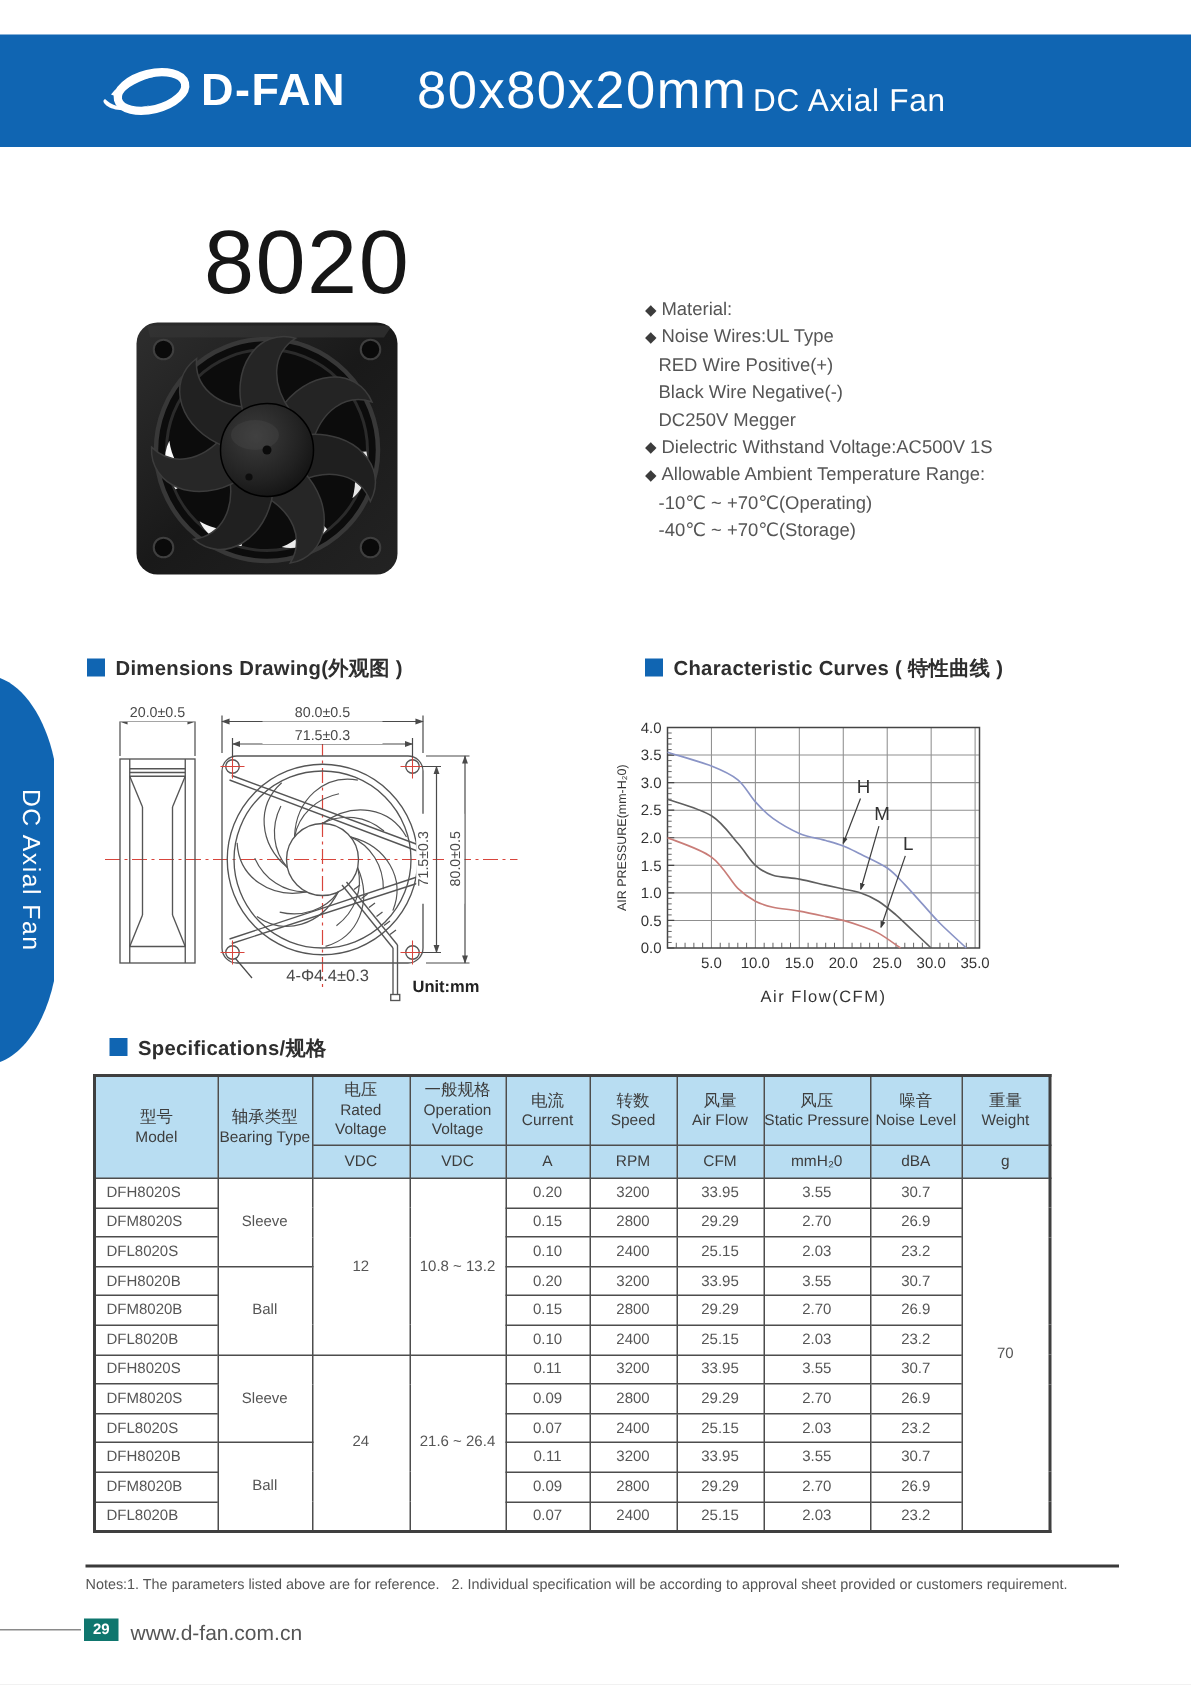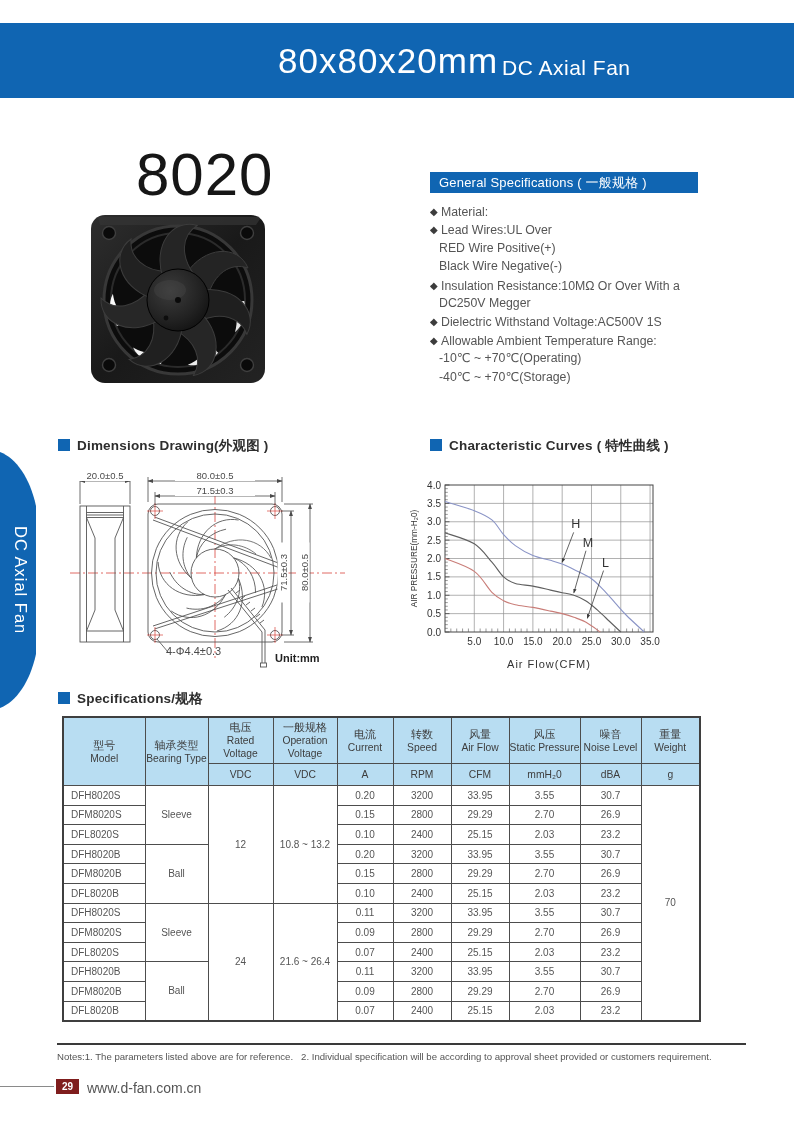--- a/index.html
+++ b/index.html
@@ -15,21 +15,21 @@
   .side-tab{position:absolute;left:0;top:448px;width:40px;height:264px;}
   .side-tab-label{position:absolute;left:7px;top:0;width:26px;height:264px;display:flex;align-items:center;justify-content:center;
       writing-mode:vertical-rl;color:#fff;font-size:16.5px;letter-spacing:1px;}
   
   .model-series-title{position:absolute;left:136px;top:140px;font-size:60px;color:#161616;letter-spacing:1px;}
   .fan-photo{position:absolute;left:88px;top:208px;width:180px;height:180px;}
   
   .gs-bar{position:absolute;left:430px;top:172px;width:268px;height:21px;background:#1065b2;color:#fff;
       font-size:13px;line-height:21px;padding-left:9px;box-sizing:border-box;letter-spacing:.2px;}
   .gs-list{position:absolute;left:430px;top:199px;width:320px;font-size:12.3px;color:#555;}
-  .gs-line{height:18.4px;line-height:25px;white-space:nowrap;}
+  .gs-line{height:18.4px;line-height:14px;white-space:nowrap;}
   .gs-line .diamond{display:inline-block;width:11px;font-size:10px;color:#3c3c3c;vertical-align:0.5px;}
   .gs-line.cont{padding-left:9px;}
   
   .sec-head{position:absolute;font-size:13.5px;color:#2e2e2e;font-weight:600;letter-spacing:.2px;}
   .sec-head .sq{display:inline-block;width:12px;height:12px;background:#1065b2;margin-right:7px;vertical-align:-1px;}
   
   #dims{position:absolute;left:60px;top:462px;width:300px;height:215px;}
   #dims svg{position:absolute;left:0;top:0;}
   .dim-label{position:absolute;font-size:9.5px;color:#4a4a4a;background:#fff;text-align:center;line-height:11px;white-space:nowrap;}
   .dim-label.rot{transform:rotate(-90deg);}
@@ -45,30 +45,40 @@
   #spec-table thead th{background:#b8ddf2;color:#3d3d3d;font-weight:400;}
   #spec-table thead tr.main th{height:45px;font-size:10.3px;line-height:13px;}
   #spec-table thead tr.units th{height:21px;font-size:10.3px;text-align:center;}
   #spec-table thead th .cn{font-size:11px;display:block;}
   #spec-table tbody tr{height:19.6px;}
   #spec-table tbody td.model-cell{text-align:left;padding-left:7px;}
   
   .footer-rule{position:absolute;left:57px;top:1043px;width:689px;height:2px;background:#3a3a3a;}
   .notes-text{position:absolute;left:57px;top:1051px;width:700px;font-size:9.6px;color:#555;white-space:pre-wrap;}
   .page-tick{position:absolute;left:0;top:1086px;width:54px;height:1px;background:#8a8a8a;}
-  .page-badge{position:absolute;left:56px;top:1079px;width:23px;height:15px;background:#7f1d1d;color:#fff;
+  .page-badge{position:absolute;left:56px;top:1079px;width:23px;height:15px;background:#0f766e;color:#fff;
       font-size:10px;font-weight:bold;text-align:center;line-height:15px;}
   .site-url{position:absolute;left:87px;top:1080px;font-size:14px;color:#555;}
 </style>
 </head>
 <body>
 
 <div id="page">
 
   <div class="header-band">
+    <div class="logo-wrap">
+      <svg width="64" height="36" viewBox="0 0 64 36">
+        <path d="M2,23 C8,29 20,31 32,27 C24,31 10,32 4,28 C1,26 0,24 2,23 Z" fill="#fff"></path>
+        <g transform="rotate(-14 33 18)">
+          <ellipse cx="33" cy="18" rx="23" ry="12" fill="none" stroke="#fff" stroke-width="5.5"></ellipse>
+        </g>
+        <path d="M6,20 C12,12 24,7 36,8 C26,10 16,15 11,22 Z" fill="#fff"></path>
+      </svg>
+      <span class="brand-name">D-FAN</span>
+    </div>
     <div class="size-title">80x80x20mm</div>
     <div class="fan-type-subtitle">DC Axial Fan</div>
   </div>
 
   <div class="side-tab">
     <svg width="40" height="264" viewBox="0 0 40 264">
       <path d="M0,4 C16,10 30,30 36,58 L36,206 C30,234 16,254 0,260 Z" fill="#1065b2"></path>
     </svg>
     <div class="side-tab-label">DC Axial Fan</div>
   </div>
@@ -115,41 +125,39 @@
     <circle cx="90" cy="92" r="3" fill="#0a0a0a"></circle>
     <circle cx="78" cy="110" r="2.4" fill="#0d0d0d"></circle>
     <g fill="#0a0a0a" stroke="#3f3f3f" stroke-width="1.4">
       <circle cx="21" cy="25" r="6.5"></circle>
         <circle cx="159" cy="25" r="6.5"></circle>
       <circle cx="21" cy="157" r="6.5"></circle>
         <circle cx="159" cy="157" r="6.5"></circle>
     </g>
   </svg>
 
-  <div class="gs-bar">General Specifications ( 一般规格 )</div>
   <div class="gs-list" id="gs-list">
       <div class="gs-line"><span class="diamond">◆</span><span>Material:</span></div>
-      <div class="gs-line"><span class="diamond">◆</span><span>Lead Wires:UL Over</span></div>
+      <div class="gs-line"><span class="diamond">◆</span><span>Noise Wires:UL Type</span></div>
       <div class="gs-line cont"><span>RED Wire Positive(+)</span></div>
       <div class="gs-line cont"><span>Black Wire Negative(-)</span></div>
-      <div class="gs-line"><span class="diamond">◆</span><span>Insulation Resistance:10MΩ  Or Over With a</span></div>
       <div class="gs-line cont"><span>DC250V Megger</span></div>
       <div class="gs-line"><span class="diamond">◆</span><span>Dielectric Withstand Voltage:AC500V 1S</span></div>
       <div class="gs-line"><span class="diamond">◆</span><span>Allowable Ambient Temperature Range:</span></div>
       <div class="gs-line cont"><span>-10℃ ~ +70℃(Operating)</span></div>
       <div class="gs-line cont"><span>-40℃ ~ +70℃(Storage)</span></div>
     </div>
 
   <div class="sec-head" style="left:58px;top:437px;">
     <span class="sq"></span><span>Dimensions Drawing(外观图 )</span>
   </div>
   <div class="sec-head" style="left:430px;top:437px;">
     <span class="sq"></span><span>Characteristic Curves ( 特性曲线 )</span>
   </div>
-  <div class="sec-head" style="left:58px;top:690px;">
+  <div class="sec-head" style="left:73px;top:690px;">
     <span class="sq"></span><span>Specifications/规格</span>
   </div>
 
   <div id="dims">
     <svg width="300" height="215" viewBox="0 0 300 215">
       <defs>
         <marker id="dArr" viewBox="0 0 10 10" refX="9" refY="5" markerWidth="7" markerHeight="7" orient="auto-start-reverse">
           <path d="M0,1.5 L10,5 L0,8.5 Z" fill="#4a4a4a"></path>
         </marker>
       </defs>
@@ -242,21 +250,21 @@
           <line x1="224" y1="180" x2="253" y2="180"></line>
         <line x1="250" y1="42" x2="250" y2="180" marker-start="url(#dArr)" marker-end="url(#dArr)"></line>
         <line x1="97" y1="177" x2="108" y2="190"></line>
       </g>
     </svg>
     <div class="dim-label" style="left:5px;top:8px;width:80px;">20.0±0.5</div>
     <div class="dim-label" style="left:115px;top:8px;width:80px;">80.0±0.5</div>
     <div class="dim-label" style="left:115px;top:23px;width:80px;">71.5±0.3</div>
     <div class="dim-label rot" style="left:193px;top:105px;width:60px;">71.5±0.3</div>
     <div class="dim-label rot" style="left:214px;top:105px;width:60px;">80.0±0.5</div>
-    <div class="dim-label big" style="left:106px;top:184px;width:80px;text-align:left;">4-Φ4.4±0.3</div>
+    <div class="dim-label big" style="left:106px;top:184px;width:80px;text-align:right;">4-Φ4.4±0.3</div>
     <div class="unit-label" style="left:215px;top:190px;">Unit:mm</div>
   </div>
 
   <div id="chart-wrap">
     <svg id="curve-svg" width="311" height="214" viewBox="0 0 311 214">
         <defs>
           <marker id="cArr" viewBox="0 0 10 10" refX="8" refY="5" markerWidth="6" markerHeight="6" orient="auto">
             <path d="M0,1.5 L10,5 L0,8.5 Z" fill="#3c3c3c"></path>
           </marker>
         </defs>

